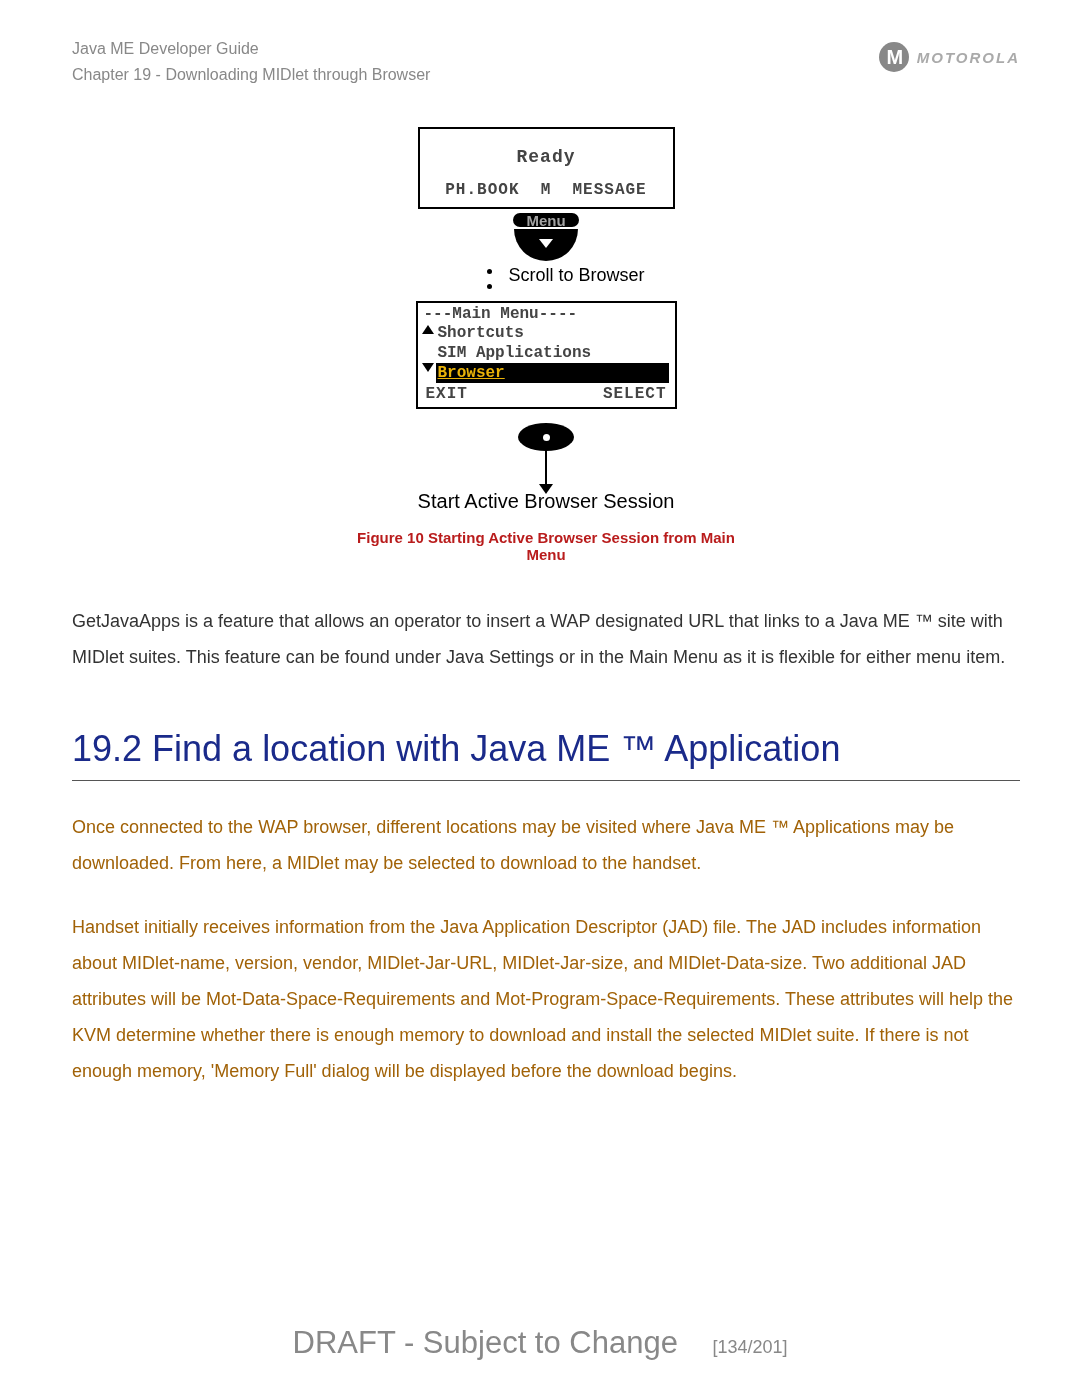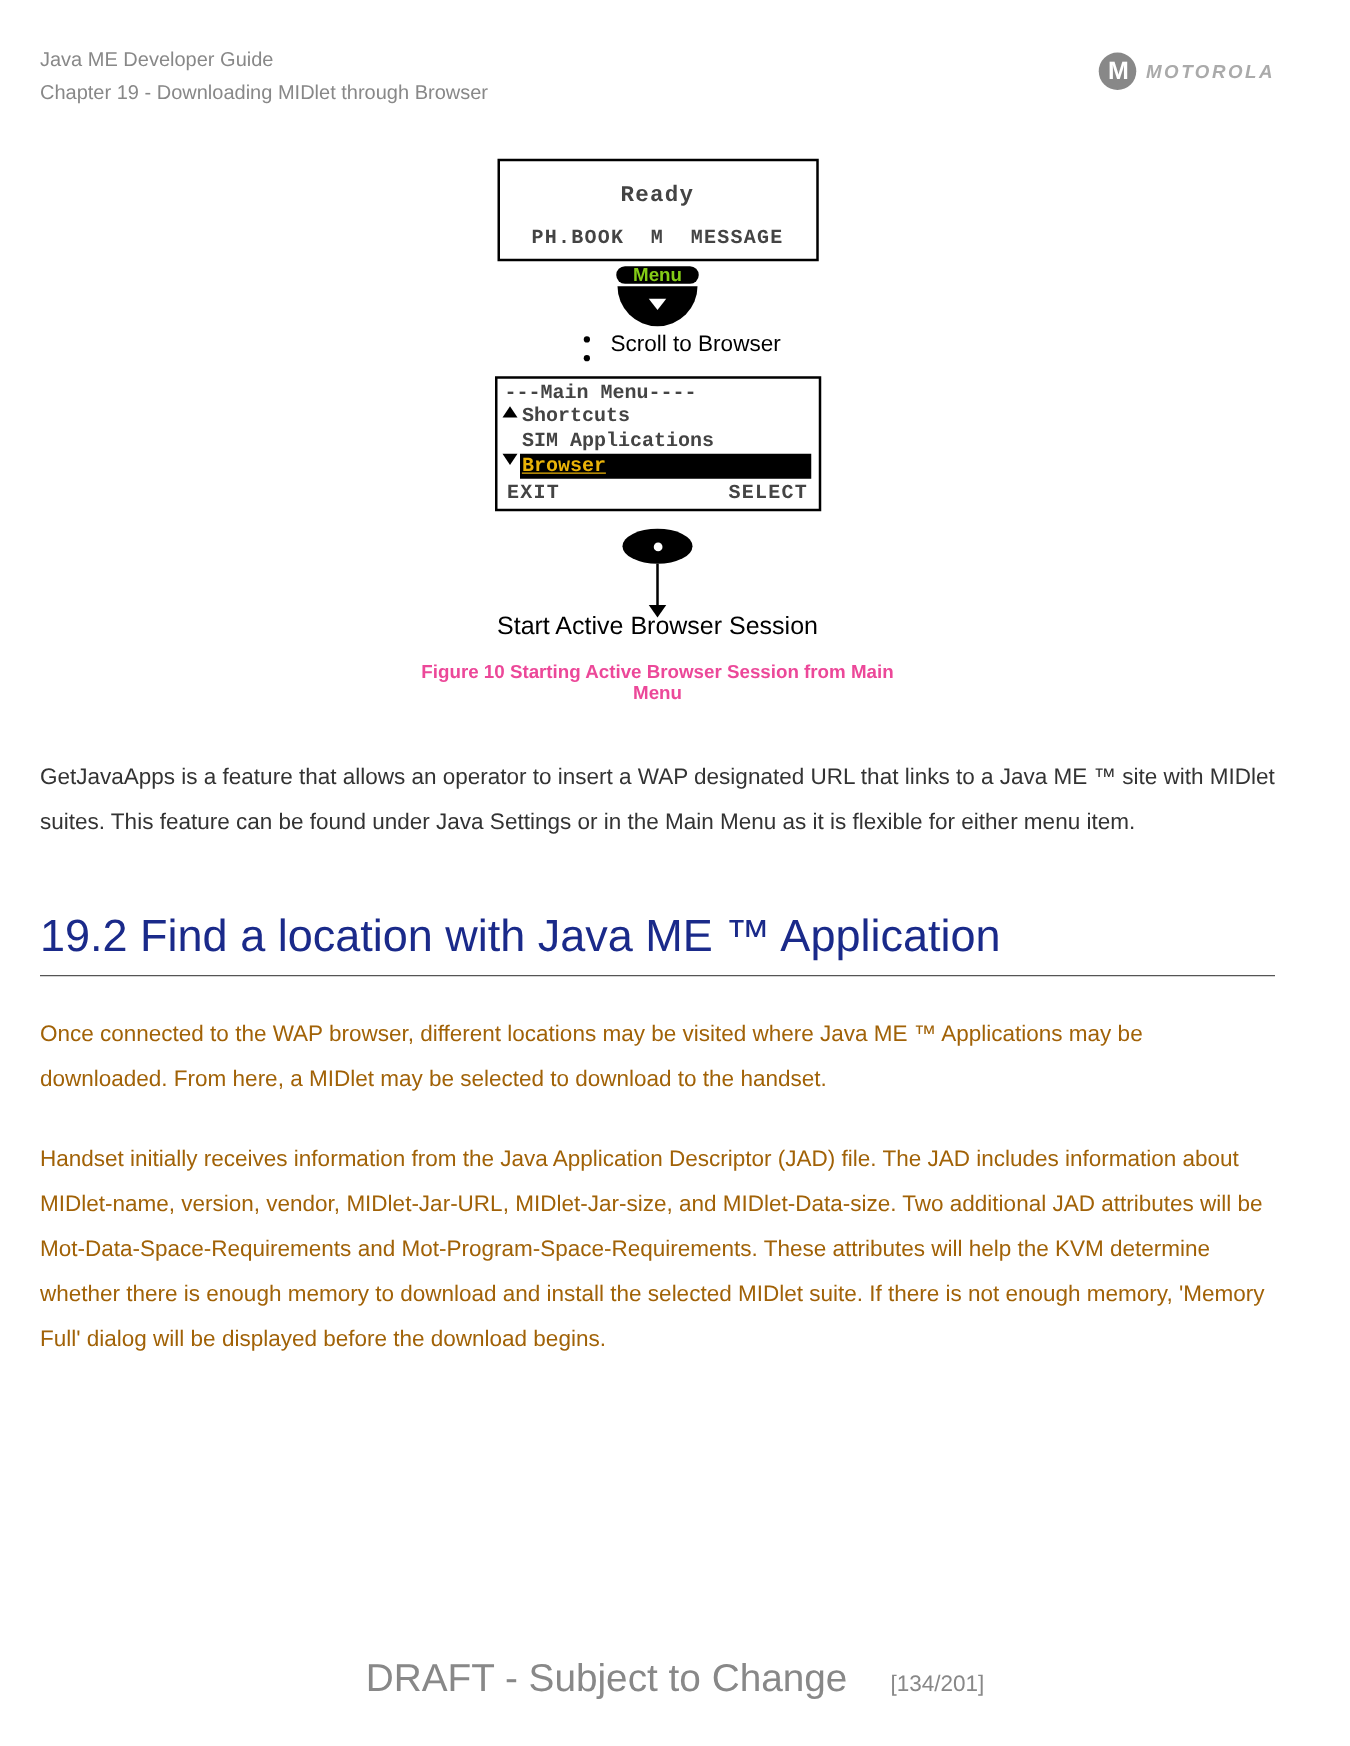--- a/index.html
+++ b/index.html
@@ -7,21 +7,21 @@
     padding: 0;
     background: #fff;
     font-family: Verdana, Geneva, sans-serif;
     color: #444;
   }
   .page {
     width: 1080px;
     height: 1397px;
     position: relative;
     box-sizing: border-box;
-    padding: 36px 60px 0 32px;
+    padding: 36px 60px 0 72px;
   }
   .header {
     display: flex;
     justify-content: space-between;
     align-items: flex-start;
   }
   .header-text {
     font-size: 16px;
     color: #888;
     line-height: 1.6;
@@ -83,21 +83,21 @@
   .phone-screen .softkeys1 {
     font-size: 16px;
     letter-spacing: 1px;
   }
   .menu-pill {
     margin: 4px auto 0;
     width: 66px;
     height: 14px;
     background: #000;
     border-radius: 14px;
-    color: #84cc16;
+    color: #a3a3a3;
     font-family: Arial, sans-serif;
     font-weight: bold;
     font-size: 15px;
     display: flex;
     align-items: center;
     justify-content: center;
   }
   .half-oval {
     width: 64px;
     height: 32px;
@@ -184,21 +184,21 @@
     font-size: 20px;
     text-align:center;
     color:#000;
     margin-top:-4px;
   }
   .figure-caption {
     font-family: Verdana, sans-serif;
     font-weight: bold;
     text-align: center;
     font-size: 15px;
-    color: #ec4899;
+    color: #b91c1c;
     margin-top: 16px;
   }
 
   
   .body-text {
     font-size: 18px;
     color: #333;
     line-height: 2.0;
     margin-top: 40px;
   }

